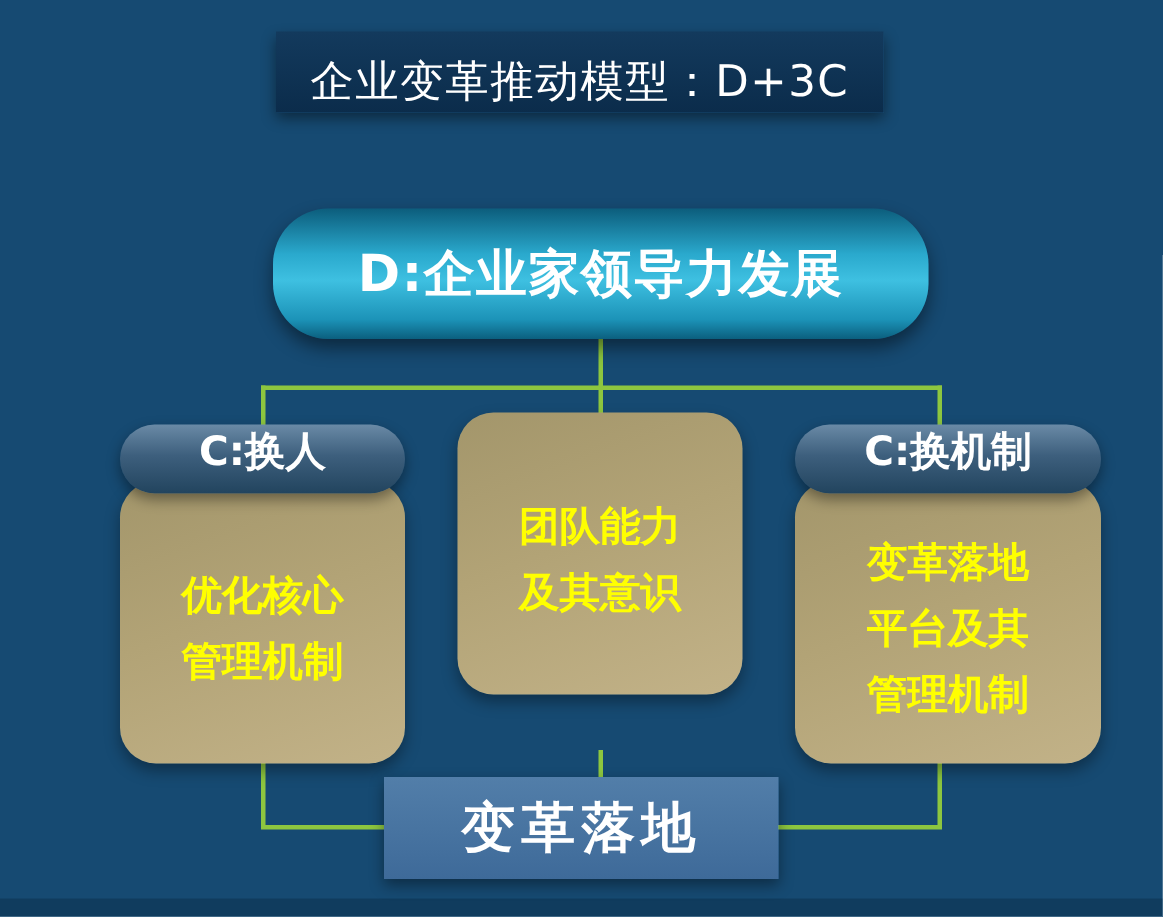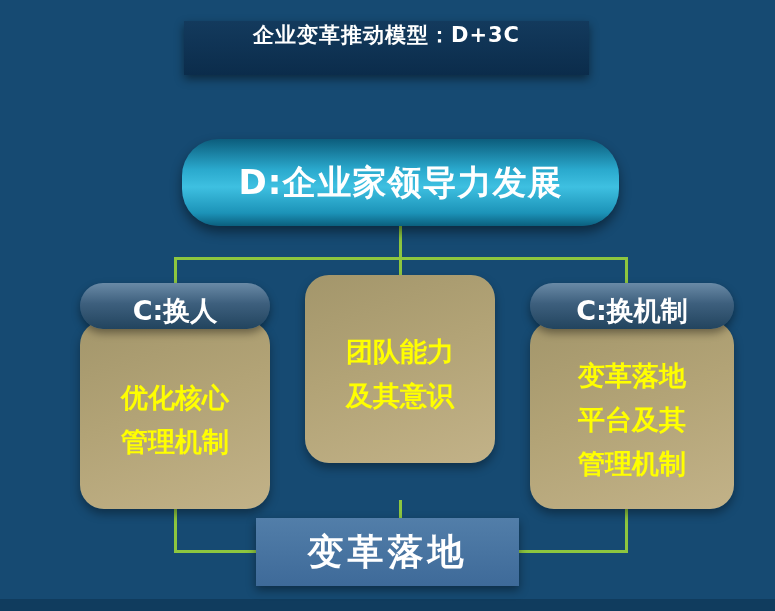--- a/index.html
+++ b/index.html
@@ -20,24 +20,24 @@
     width: 775px; height: 12px;
     background: #103c5e;
   }
   
   .title-box {
     position: absolute;
     left: 184px; top: 21px;
     width: 405px; height: 54px;
     background: linear-gradient(180deg, #133a5d 0%, #0b2c4b 100%);
     box-shadow: 0 4px 9px rgba(0,0,0,0.45);
-    display: flex; align-items: flex-start; justify-content: center;
+    display: flex; align-items: flex-end; justify-content: center;
     color: #ffffff;
-    font-size: 21px;
-    font-weight: bold;
+    font-size: 29px;
+    font-weight: normal;
     letter-spacing: 1px;
   }
   
   .d-pill {
     position: absolute;
     left: 182px; top: 139px;
     width: 437px; height: 87px;
     border-radius: 37px;
     background: linear-gradient(180deg, #0c5d7c 0%, #2aa9cd 35%, #3ec0e1 55%, #1c93b8 85%, #0b5f7e 100%);
     box-shadow: 0 6px 12px rgba(0,0,0,0.45);
@@ -67,21 +67,21 @@
   .col { position: absolute; z-index: 2; }
   .col-1 { left: 80px;  top: 283px; width: 190px; }
   .col-2 { left: 305px; top: 283px; width: 190px; }
   .col-3 { left: 530px; top: 283px; width: 204px; }
   .col-header {
     position: relative;
     height: 46px;
     border-radius: 23px;
     background: linear-gradient(180deg, #6a8aa6 0%, #3d5f7d 45%, #22445e 100%);
     box-shadow: 0 4px 9px rgba(0,0,0,0.4);
-    display: flex; align-items: flex-end; justify-content: center;
+    display: flex; align-items: flex-start; justify-content: center;
     color: #ffffff;
     font-size: 27px;
     font-weight: bold;
     z-index: 2;
   }
   .col-body {
     position: relative;
     margin-top: -8px;
     height: 188px;
     border-radius: 24px;

